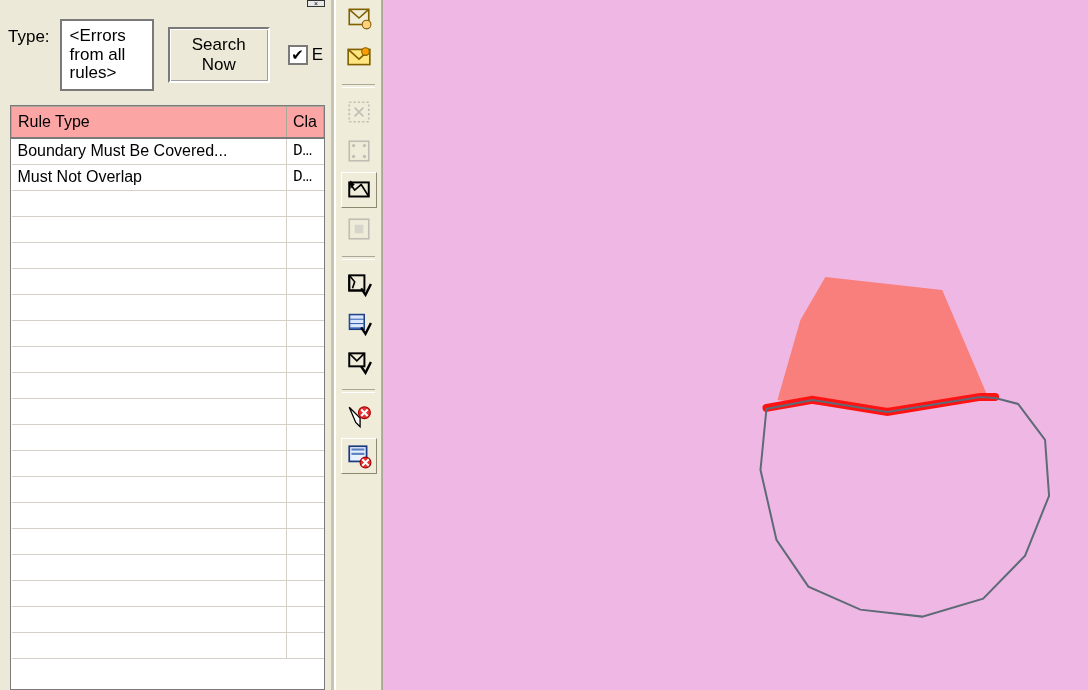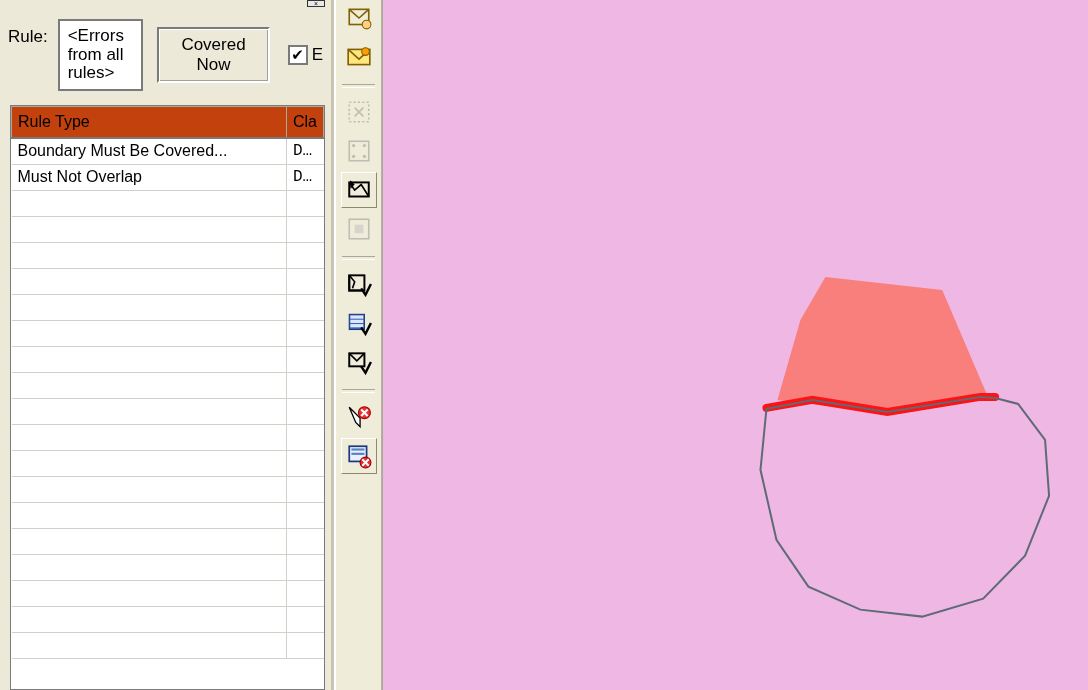--- a/index.html
+++ b/index.html
@@ -23,21 +23,21 @@
     .row2 { display: flex; align-items: center; gap: 18px; }
 
     .search-btn { border: 2px solid #7a7a7a; border-right-color: #fff; border-bottom-color: #fff; background: #ece9d8; padding: 6px 22px; font-size: 17px; cursor: pointer; box-shadow: inset 1px 1px 0 #fff, inset -1px -1px 0 #a0a0a0; }
 
     .chk-wrap { display: flex; align-items: center; gap: 4px; }
     .chk-box { width: 20px; height: 20px; border: 2px solid #7a7a7a; background: #fff; display: inline-flex; align-items: center; justify-content: center; font-size: 15px; color: #000; }
 
     
     .table-wrap { margin: 14px 6px 0 10px; flex: 1; background: #fff; border: 1px solid #7a7a7a; position: relative; overflow: hidden; }
     .grid-table { width: 100%; border-collapse: collapse; table-layout: fixed; }
-    .grid-table th { text-align: left; font-weight: normal; background: #c2410c; border: 1px solid #aca899; border-bottom: 2px solid #7a7a7a; padding: 6px 6px; font-size: 16px; }
+    .grid-table th { text-align: left; font-weight: normal; background: #fca5a5; border: 1px solid #aca899; border-bottom: 2px solid #7a7a7a; padding: 6px 6px; font-size: 16px; }
     .grid-table th.col1 { width: 275px; }
     .grid-table th.col2 { width: auto; text-align: center; }
     .grid-table td { border-bottom: 1px solid #d4d0c8; padding: 3px 6px; font-size: 16px; height: 26px; white-space: nowrap; overflow: hidden; text-overflow: ellipsis; }
     .grid-table td.col2 { border-left: 1px solid #d4d0c8; font-family: Liberation Mono, monospace; }
 
     
     .vtoolbar { width: 48px; height: 100%; background: #efecd9; border-left: 2px solid #fff; border-right: 1px solid #b6b29b; display: flex; flex-direction: column; padding-top: 0px; }
     .tool-btn { width: 36px; height: 36px; margin: 0 auto 3px auto; display: flex; align-items: center; justify-content: center; cursor: pointer; }
     .tool-btn.raised { border: 1px solid; border-color: #fff #8d8970 #8d8970 #fff; background: #efecd9; }
     .tool-btn svg { width: 26px; height: 26px; }
@@ -51,28 +51,28 @@
 <body>
 
 <div class="root">
 
   <div class="left-panel">
     <div class="topbar">
       <div class="close-box">×</div>
     </div>
 
     <div class="filter-area">
-      <div class="show-label">Rule:</div>
+      <div class="show-label">Type:</div>
       <div class="filter-right">
         <div class="show-select">
           <span>&lt;Errors from all rules&gt;</span>
         </div>
         <div class="row2">
           <button class="search-btn">
-            <span>Covered Now</span>
+            <span>Search Now</span>
           </button>
           <div class="chk-wrap">
             <span class="chk-box">✔</span>
             <span style="font-size:17px">E</span>
           </div>
         </div>
       </div>
     </div>
 
     <div class="table-wrap">

